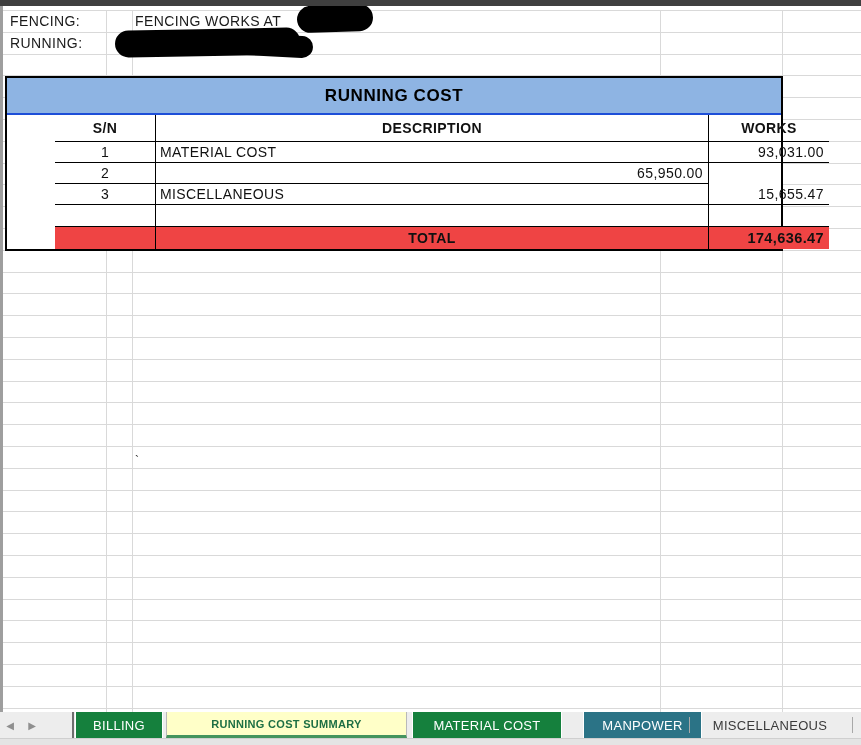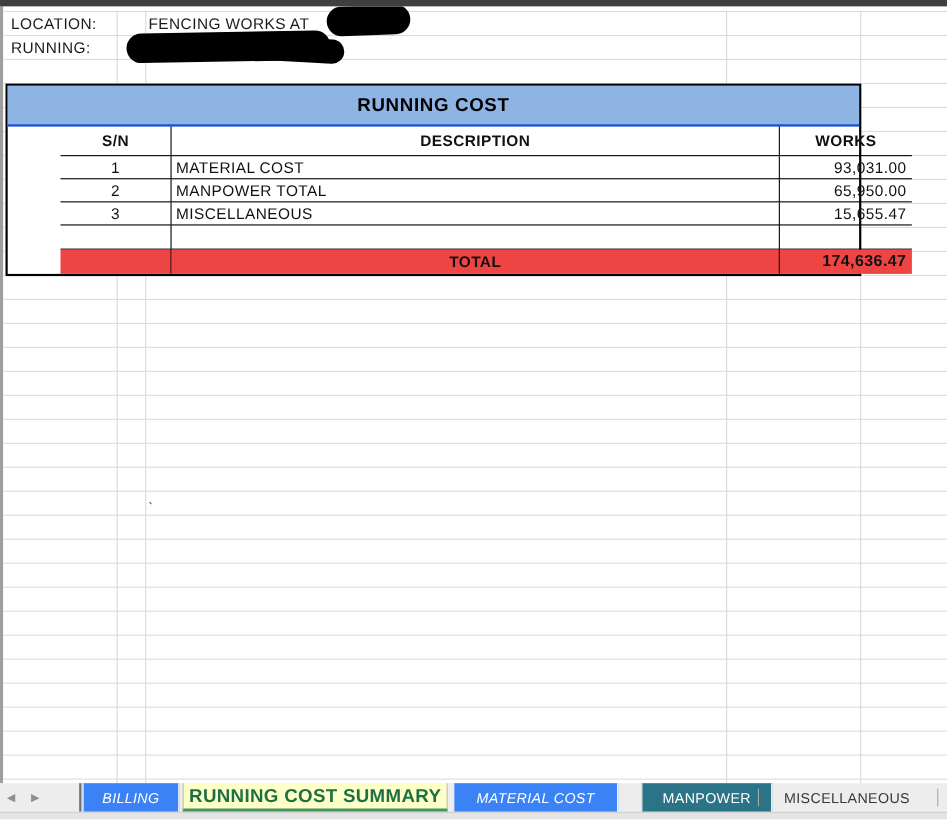--- a/index.html
+++ b/index.html
@@ -41,23 +41,23 @@
 
   .stray { position:absolute; font-size:12px; color:#333; }
 
   
   .tabbar { position:absolute; left:0; top:712px; width:861px; height:26px; background:#ededed; }
   .nav-arrow { position:absolute; top:0; width:18px; height:26px; display:flex; align-items:center;
                justify-content:center; color:#8f8f8f; font-size:10px; cursor:default; }
   .tab-sep-strong { position:absolute; left:72px; top:0; width:2px; height:26px; background:#6e6e6e; }
   .stab { position:absolute; top:0; height:26px; display:flex; align-items:center; justify-content:center;
           font-size:13px; letter-spacing:0.3px; white-space:nowrap; }
-  .stab.navy { background:#3b82f6; color:#fff; border-left:1px solid #fff; border-right:1px solid #fff;font-style:italic; }
+  .stab.navy { background:#15803d; color:#fff; border-left:1px solid #fff; border-right:1px solid #fff; }
   .stab.teal { background:#2B7386; color:#fff; border-left:1px solid #fff; border-right:1px solid #fff;margin-left:16px; }
-  .stab.active { background:#FFFFC8; color:#1D6F44; font-weight:bold; font-size:17px;
+  .stab.active { background:#FFFFC8; color:#1D6F44; font-weight:bold; font-size:11px;
                  border-left:1px solid #b9b9b9; border-right:1px solid #b9b9b9;
                  border-bottom:3px solid #44945E;text-align:right; }
   .stab.plain { background:transparent; color:#3a3a3a; }
   .tab-sep-thin { position:absolute; top:5px; width:1px; height:16px; background:#a8a8a8; }
 
   .bottom-strip { position:absolute; left:0; top:738px; width:861px; height:7px;
                   background:#e4e4e4; border-top:1px solid #cfcfcf; }
 </style>
 </head>
 <body>
@@ -66,21 +66,21 @@
 
   <div class="top-bar"></div>
   <div class="left-strip"></div>
 
   <div class="sheet">
     <div class="vline" style="left:103px;"></div>
     <div class="vline" style="left:129px;"></div>
     <div class="vline" style="left:657px;"></div>
     <div class="vline" style="left:779px;"></div>
 
-    <div class="cell-text" style="left:7px; top:7px;">LOCATION:</div>
+    <div class="cell-text" style="left:7px; top:7px;">FENCING:</div>
     <div class="cell-text" style="left:132px; top:7px;">FENCING WORKS AT</div>
     <div class="redact" style="left:294px; top:-1px; width:76px; height:27px; border-radius:14px; transform:rotate(-2deg);"></div>
 
     <div class="cell-text" style="left:7px; top:29px;">RUNNING:</div>
     <div class="redact" style="left:112px; top:23px; width:185px; height:27px; border-radius:14px; transform:rotate(-1deg);"></div>
     <div class="redact" style="left:215px; top:28px; width:95px; height:22px; border-radius:11px; transform:rotate(3deg);"></div>
 
     <div class="cost-table">
       <div class="t-title">RUNNING COST</div>
 
@@ -90,21 +90,20 @@
         <div>WORKS</div>
       </div>
 
       <div class="t-grid t-row">
         <div class="sn">1</div>
         <div class="desc">MATERIAL COST</div>
         <div class="amt">93,031.00</div>
       </div>
       <div class="t-grid t-row">
         <div class="sn">2</div>
-        <div class="desc">MANPOWER TOTAL</div>
         <div class="amt">65,950.00</div>
       </div>
       <div class="t-grid t-row">
         <div class="sn">3</div>
         <div class="desc">MISCELLANEOUS</div>
         <div class="amt">15,655.47</div>
       </div>
 
       <div class="t-grid empty-row">
         <div></div>

